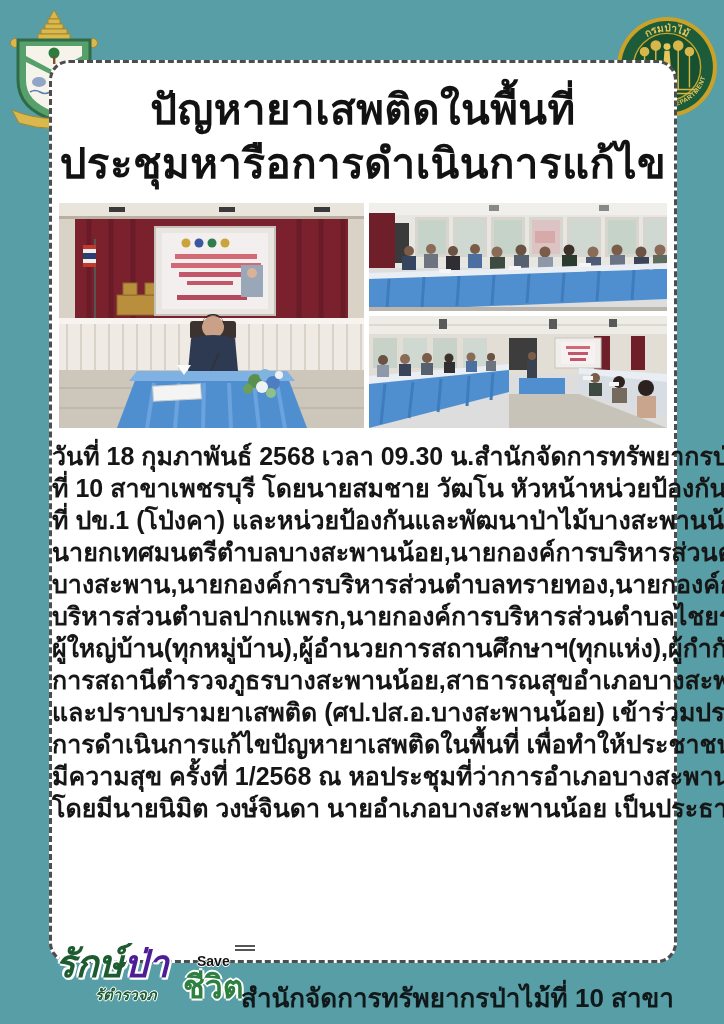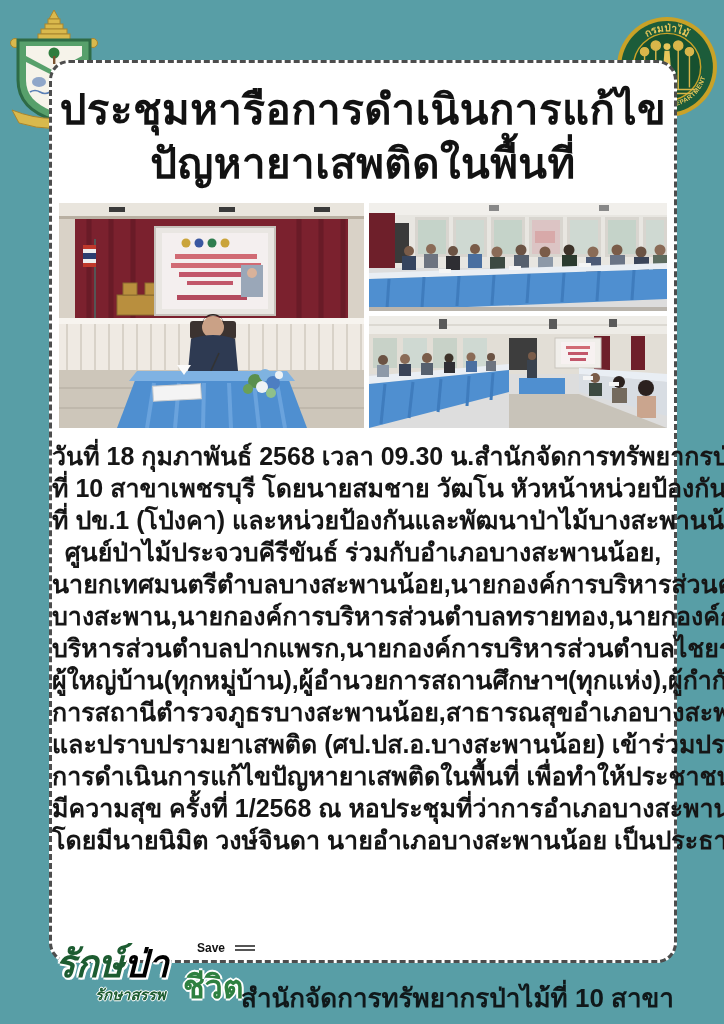--- a/index.html
+++ b/index.html
@@ -33,23 +33,23 @@
   .crest{position:absolute;left:4px;top:10px;width:100px;height:122px;}
   
   .seal{position:absolute;left:616px;top:16px;width:102px;height:102px;}
   
   .campaign{position:absolute;left:55px;top:933px;width:215px;height:80px;}
   .campaign .main{
     position:absolute;left:0;top:0;font-size:38px;font-weight:800;font-style:italic;
     color:#1d5c31;
     text-shadow:-2px 0 #fff,2px 0 #fff,0 -2px #fff,0 2px #fff,2px 2px #fff,-2px -2px #fff;
   }
-  .campaign .main .pa{color:#000000;}
+  .campaign .main .pa{color:#4c1d95;}
   .campaign .save{
-    position:absolute;left:142px;top:8px;font-size:12px;font-weight:800;color:#111;
+    position:absolute;left:142px;top:20px;font-size:14px;font-weight:800;color:#111;
     text-shadow:-1px 0 #fff,1px 0 #fff,0 -1px #fff,0 1px #fff;
   }
   .campaign .save-bars{position:absolute;left:180px;top:12px;}
   .campaign .save-bars i{display:block;width:20px;height:2px;background:#555;margin-bottom:2px;}
   .campaign .sub{
     position:absolute;left:40px;top:50px;font-size:15px;font-weight:700;font-style:italic;color:#1d5c31;
     text-shadow:-1px 0 #fff,1px 0 #fff,0 -1px #fff,0 1px #fff;
   }
   .campaign .word{
     position:absolute;left:128px;top:28px;font-size:32px;font-weight:800;
@@ -119,22 +119,22 @@
     <textPath href="#arcTop" startOffset="50%" text-anchor="middle">กรมป่าไม้</textPath>
   </text>
   <text font-size="6.3" font-weight="bold" fill="#e7c75a" letter-spacing="0.4">
     <textPath href="#arcBot" startOffset="50%" text-anchor="middle">ROYAL FOREST DEPARTMENT</textPath>
   </text>
 </svg>
 
 <div class="card">
 
   <div class="title">
+    <div>ปัญหายาเสพติดในพื้นที่</div>
     <div>ประชุมหารือการดำเนินการแก้ไข</div>
-    <div>ปัญหายาเสพติดในพื้นที่</div>
   </div>
 
   <div class="photos">
 
     <div class="photo photo-left">
       <svg viewBox="0 0 305 225" width="305" height="225">
         <rect x="0" y="0" width="305" height="132" fill="#d9d2c7"></rect>
         <rect x="0" y="0" width="305" height="13" fill="#e9e5dd"></rect>
         <rect x="50" y="4" width="16" height="5" fill="#3a3a3a"></rect>
         <rect x="160" y="4" width="16" height="5" fill="#3a3a3a"></rect>
@@ -368,37 +368,36 @@
           <polygon points="140,78 210,78 298,112 140,112" fill="#c8c3b9"></polygon>
         </svg>
       </div>
     </div>
   </div>
 
   <div class="article">
     <div>วันที่ 18 กุมภาพันธ์ 2568 เวลา 09.30 น.สำนักจัดการทรัพยากรป่าไม้</div>
     <div>ที่ 10 สาขาเพชรบุรี โดยนายสมชาย วัฒโน หัวหน้าหน่วยป้องกันรักษาป่า</div>
     <div>ที่ ปข.1 (โป่งคา) และหน่วยป้องกันและพัฒนาป่าไม้บางสะพานน้อย</div>
-    <div>ศูนย์ป่าไม้ประจวบคีรีขันธ์ ร่วมกับอำเภอบางสะพานน้อย,</div>
     <div>นายกเทศมนตรีตำบลบางสะพานน้อย,นายกองค์การบริหารส่วนตำบล</div>
     <div>บางสะพาน,นายกองค์การบริหารส่วนตำบลทรายทอง,นายกองค์การ</div>
     <div>บริหารส่วนตำบลปากแพรก,นายกองค์การบริหารส่วนตำบลไชยราช</div>
     <div>ผู้ใหญ่บ้าน(ทุกหมู่บ้าน),ผู้อำนวยการสถานศึกษาฯ(ทุกแห่ง),ผู้กำกับ</div>
     <div>การสถานีตำรวจภูธรบางสะพานน้อย,สาธารณสุขอำเภอบางสะพานน้อย,</div>
     <div>และปราบปรามยาเสพติด (ศป.ปส.อ.บางสะพานน้อย) เข้าร่วมประชุมหารือ</div>
     <div>การดำเนินการแก้ไขปัญหายาเสพติดในพื้นที่ เพื่อทำให้ประชาชน</div>
     <div>มีความสุข ครั้งที่ 1/2568 ณ หอประชุมที่ว่าการอำเภอบางสะพานน้อย</div>
     <div>โดยมีนายนิมิต วงษ์จินดา นายอำเภอบางสะพานน้อย เป็นประธาน</div>
   </div>
 </div>
 
 <div class="campaign">
   <div class="main"><span>รักษ์</span><span class="pa">ป่า</span></div>
   <div class="save">Save</div>
   <div class="save-bars">
       <i></i>
       <i></i>
     </div>
-  <div class="sub">รักษาสรรพ</div>
+  <div class="sub">รัตำรวจภ</div>
   <div class="word">ชีวิต</div>
 </div>
 
 <div class="office-bar">สำนักจัดการทรัพยากรป่าไม้ที่ 10 สาขาเพชรบุรี</div>
 
 </body></html>

